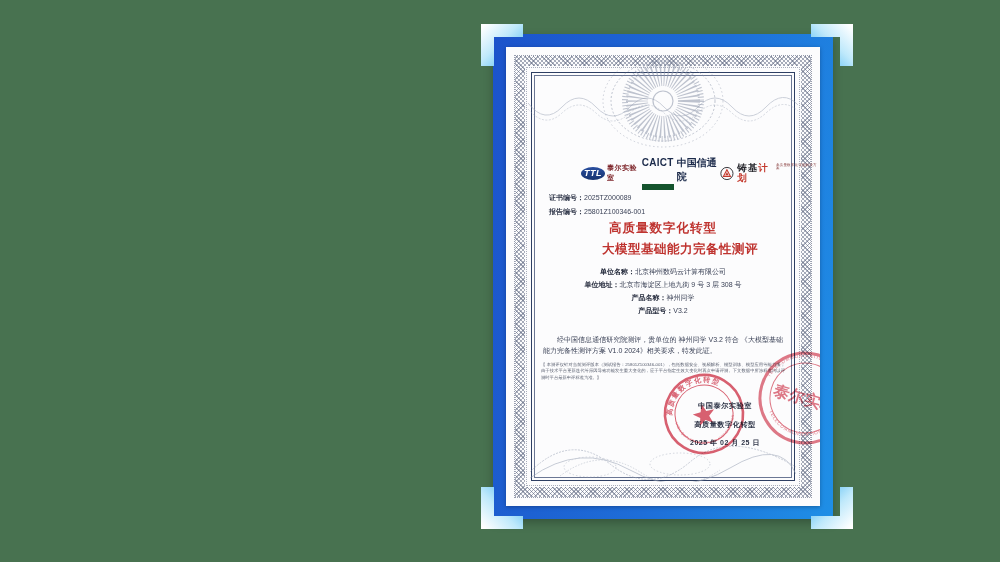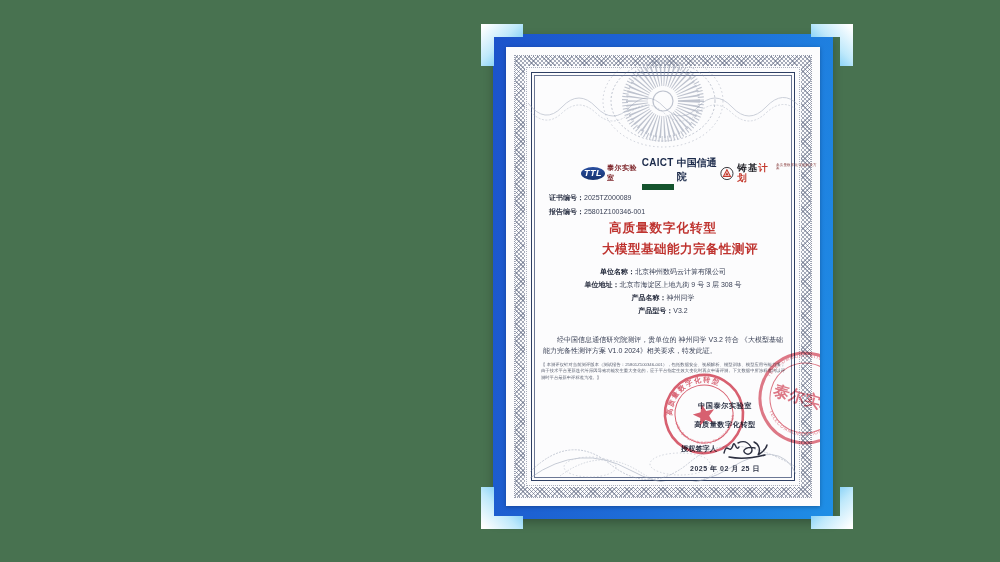--- a/index.html
+++ b/index.html
@@ -189,31 +189,20 @@
         <div><b>产品型号：</b><span>V3.2</span></div>
       </div>
 
       <div class="statement">经中国信息通信研究院测评，贵单位的 神州问学 V3.2 符合 《大模型基础能力完备性测评方案 V1.0 2024》相关要求，特发此证。</div>
 
       <div class="footnote">【 本测评仅针对当前测评版本（测试报告：25801Z100346-001），包括数据安全、视频解析、模型训练、模型应用等能力项；由于技术平台更新迭代等原因导致功能发生重大变化的，应于平台指定生效大变化时再次申请评测。下文数据中所涉标准均以评测时平台最新申评标准为准。】</div>
 
       <div class="issuer">
         <div class="row">中国泰尔实验室</div>
         <div class="row">高质量数字化转型</div>
-        <div class="signer-row">
-          <span>授权签字人</span>
-          <svg width="48" height="22" viewBox="0 0 48 22">
-            <g stroke="#2b2f40" stroke-width="1.4" fill="none" stroke-linecap="round">
-              <path d="M3,15 C6,3 9,18 12,7 C14,2 15,14 18,9"></path>
-              <path d="M17,5 C23,2 27,4 30,9 C33,14 28,18 24,15 C20,12 27,8 34,10"></path>
-              <path d="M33,4 C38,6 40,12 37,17 C41,14 45,12 46,7"></path>
-              <path d="M8,19 C18,21 32,20 44,17"></path>
-            </g>
-          </svg>
-        </div>
         <div class="date">2025 年 02 月 25 日</div>
       </div>
 
       <svg class="stamp stamp-left" width="86" height="86" viewBox="0 0 86 86">
         <defs>
           <path id="arcTop" d="M 11,43 A 32,32 0 0 1 75,43"></path>
           <path id="arcBot" d="M 13,43 A 30,30 0 0 0 73,43"></path>
         </defs>
         <circle cx="43" cy="43" r="39" fill="none" stroke="#d44558" stroke-width="2.6"></circle>
         <circle cx="43" cy="43" r="29" fill="none" stroke="#d44558" stroke-width="1"></circle>

